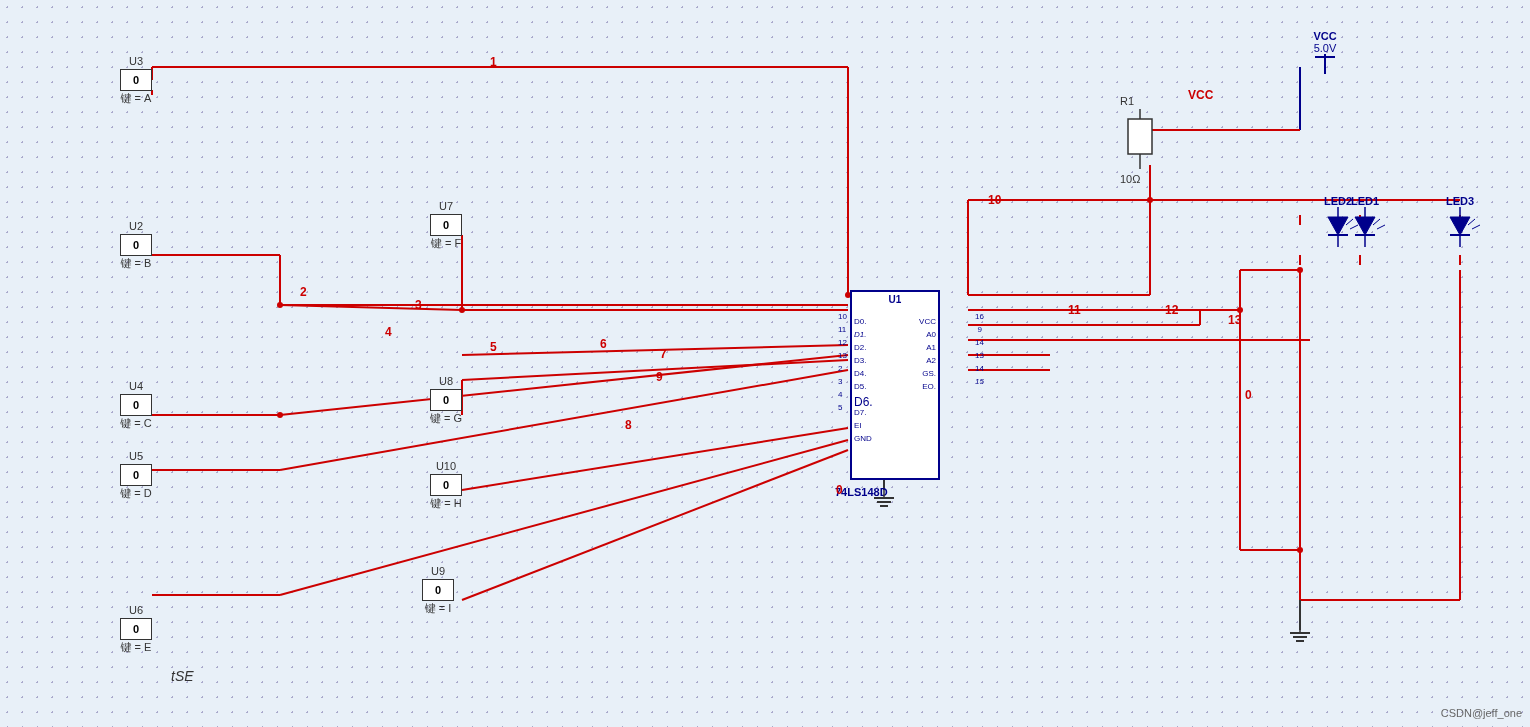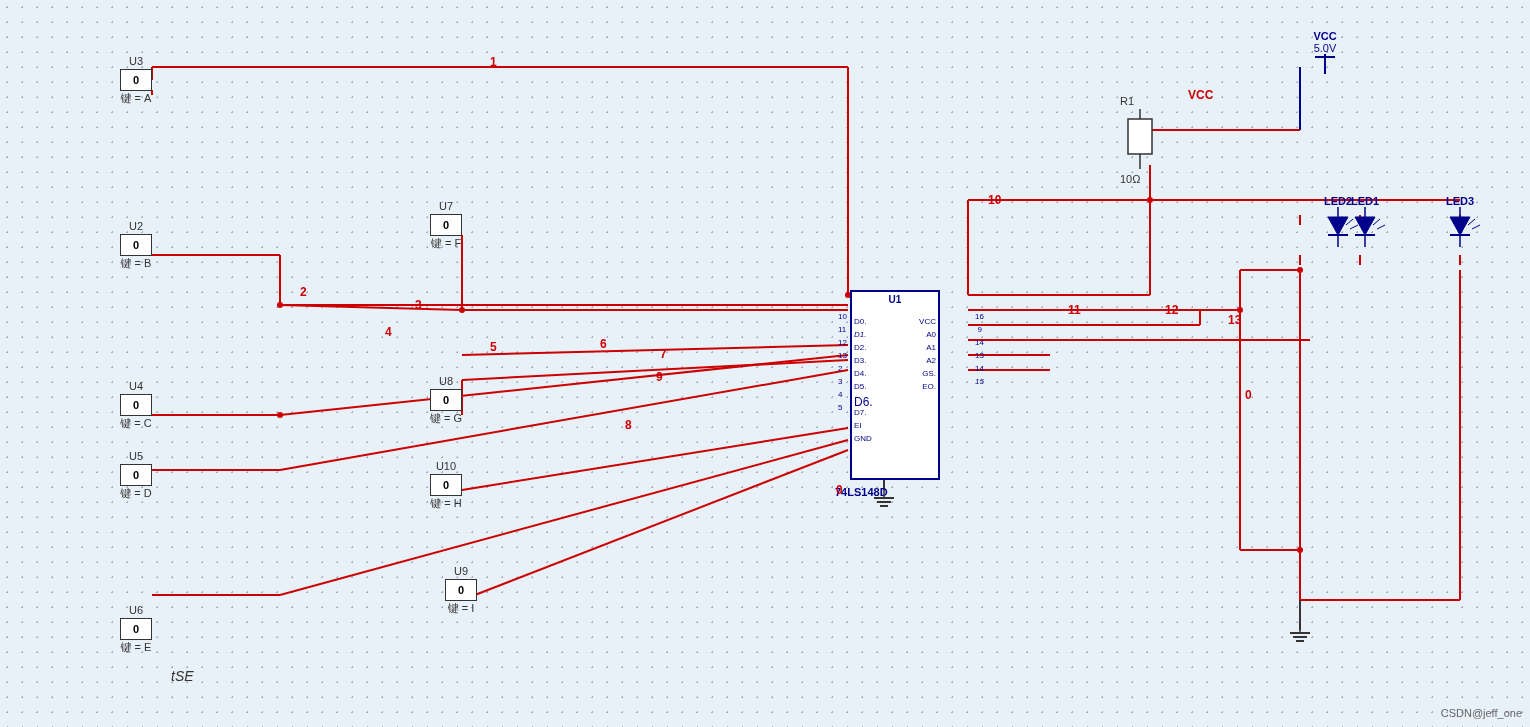--- a/index.html
+++ b/index.html
@@ -216,21 +216,21 @@
   <div class="switch-box">0</div>
   <div class="comp-label">键 = G</div>
 </div>
 
 <div class="component" style="position:absolute; left:430px; top:460px;">
   <div class="comp-title">U10</div>
   <div class="switch-box">0</div>
   <div class="comp-label">键 = H</div>
 </div>
 
-<div class="component" style="position:absolute; left:445px; top:565px;">
+<div class="component" style="position:absolute; left:422px; top:565px;">
   <div class="comp-title">U9</div>
   <div class="switch-box">0</div>
   <div class="comp-label">键 = I</div>
 </div>
 
 <div style="position:absolute; left:820px; top:280px; width:148px; height:200px;">
 
   <div style="position:absolute; left:30px; top:10px; width:90px; height:190px; border:2px solid #00008b; background:white;">
 
     <div style="position:absolute; top:2px; left:50%; transform:translateX(-50%); font-size:10px; color:#00008b; font-weight:bold; white-space:nowrap;text-align:center;">U1</div>

